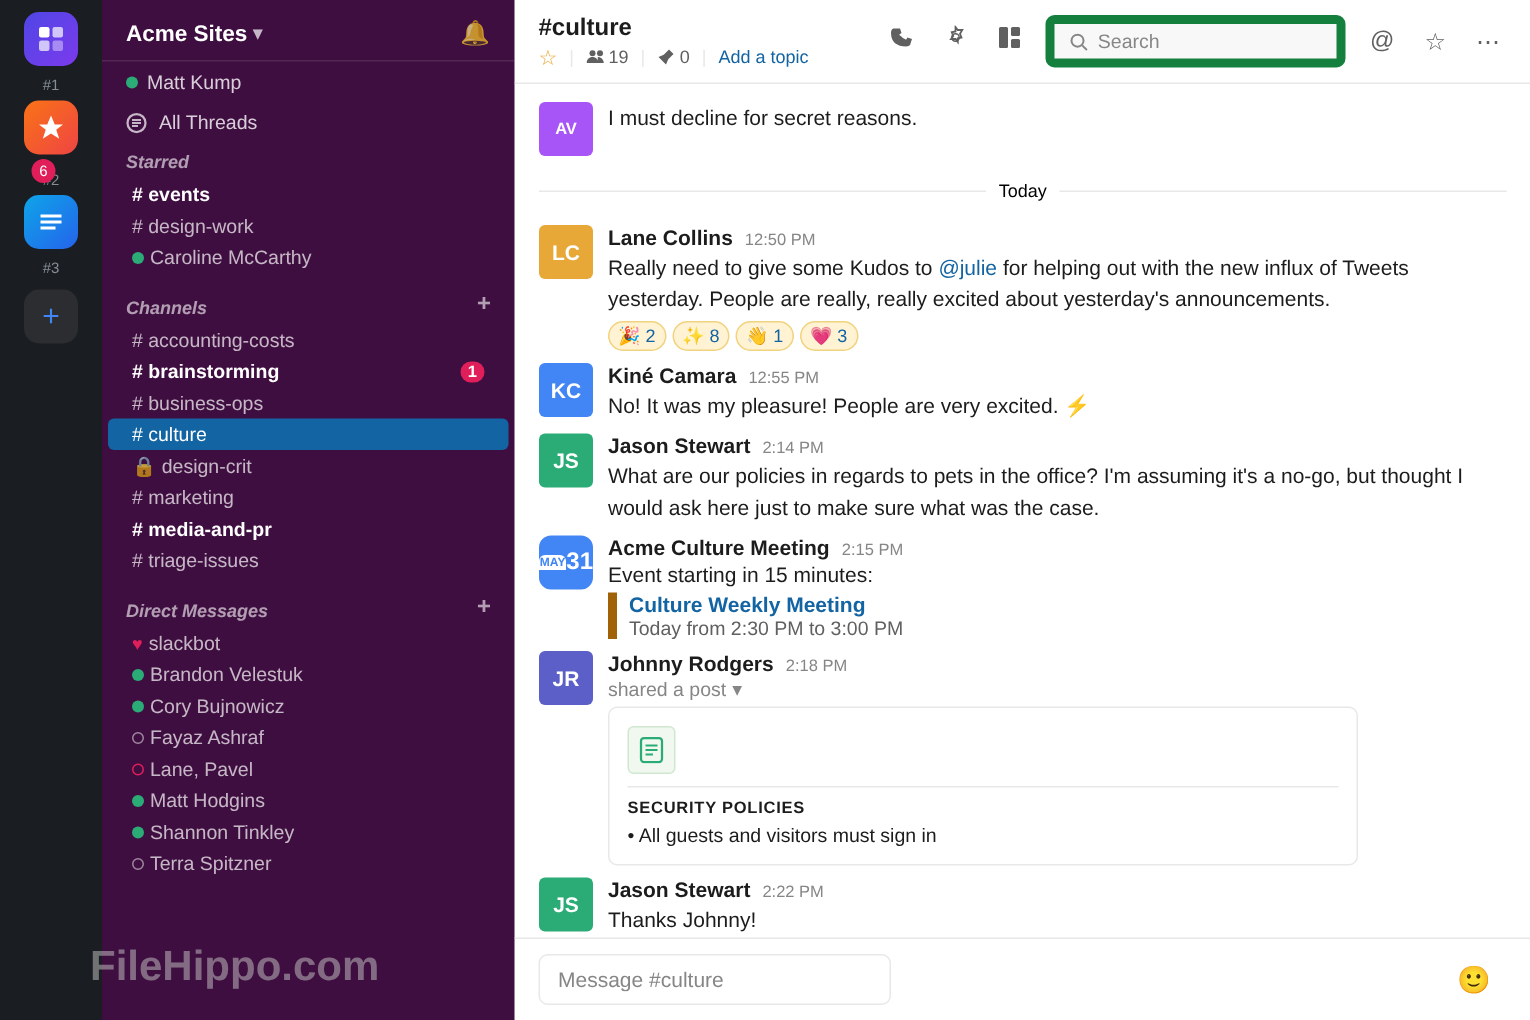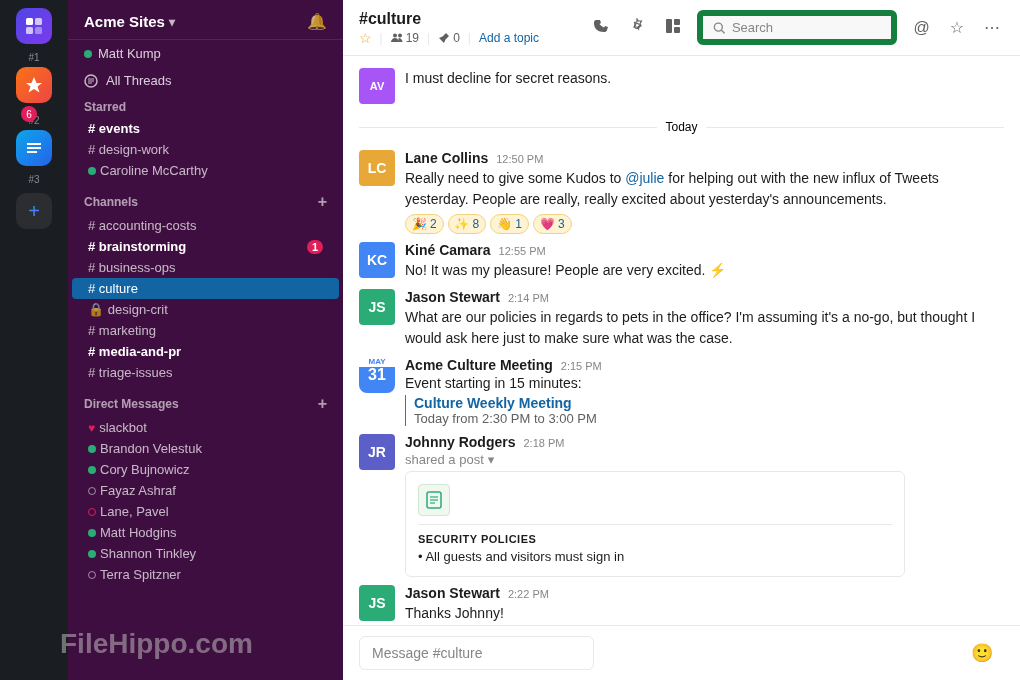--- a/index.html
+++ b/index.html
@@ -16,21 +16,21 @@
     .sidebar { width: 275px; background: #3f0e40; display: flex; flex-direction: column; flex-shrink: 0; overflow: hidden; }
     .sidebar-header { padding: 12px 16px 8px; display: flex; align-items: center; justify-content: space-between; border-bottom: 1px solid rgba(255,255,255,0.1); }
     .workspace-name { color: white; font-weight: 700; font-size: 15px; display: flex; align-items: center; gap: 4px; }
     .workspace-chevron { color: rgba(255,255,255,0.7); font-size: 12px; }
     .bell-icon { color: rgba(255,255,255,0.7); font-size: 16px; cursor: pointer; }
     .user-status { display: flex; align-items: center; gap: 6px; padding: 6px 16px 8px; color: rgba(255,255,255,0.8); font-size: 13px; }
     .status-dot { width: 8px; height: 8px; border-radius: 50%; background: #2bac76; flex-shrink: 0; }
     .all-threads { display: flex; align-items: center; gap: 8px; padding: 4px 16px; color: rgba(255,255,255,0.8); font-size: 13px; cursor: pointer; }
 
     .sidebar-section { padding: 0 0 4px; }
-    .sidebar-section-header { padding: 8px 16px 4px; color: rgba(255,255,255,0.6); font-size: 12px; font-weight: 700; display: flex; align-items: center; justify-content: space-between; }
+    .sidebar-section-header { padding: 8px 16px 4px; color: rgba(255,255,255,0.6); font-size: 12px; font-weight: 700; display: flex; align-items: flex-end; justify-content: space-between; font-style: italic; }
     .sidebar-item { padding: 3px 16px; color: rgba(255,255,255,0.7); font-size: 13px; cursor: pointer; display: flex; align-items: center; justify-content: space-between; border-radius: 4px; margin: 0 4px; }
     .sidebar-item.active { background: #1264a3; color: white; }
     .sidebar-item.bold { color: white; font-weight: 700; }
     .sidebar-item-left { display: flex; align-items: center; gap: 4px; }
     .badge { background: #e01e5a; color: white; border-radius: 8px; padding: 1px 5px; font-size: 11px; font-weight: 700; }
     .dm-dot { width: 8px; height: 8px; border-radius: 50%; flex-shrink: 0; }
     .dm-dot.online { background: #2bac76; }
     .dm-dot.away { background: transparent; border: 1.5px solid rgba(255,255,255,0.5); }
     .dm-dot.dnd { background: transparent; border: 1.5px solid #e01e5a; }
     .heart-icon { color: #e01e5a; font-size: 12px; }
@@ -70,31 +70,31 @@
     .message-author { font-weight: 700; font-size: 14px; color: #1d1c1d; }
     .message-time { font-size: 11px; color: #868686; }
     .message-text { font-size: 14px; color: #1d1c1d; line-height: 1.5; }
     .message-text a { color: #1264a3; text-decoration: none; }
     .reactions { display: flex; gap: 4px; margin-top: 4px; }
     .reaction { background: #fff3d4; border: 1px solid #f0d37e; border-radius: 12px; padding: 2px 6px; font-size: 12px; cursor: pointer; display: flex; align-items: center; gap: 3px; }
     .reaction-count { color: #1264a3; font-size: 12px; }
 
     
     .calendar-message { display: flex; gap: 10px; padding: 4px 16px; }
-    .calendar-avatar { width: 36px; height: 36px; border-radius: 8px; background: #4285f4; display: flex; align-items: center; justify-content: flex-start; color: white; font-size: 13px; font-weight: 700; flex-shrink: 0; flex-direction: column; line-height: 1; }
+    .calendar-avatar { width: 36px; height: 36px; border-radius: 8px; background: #4285f4; display: flex; align-items: center; justify-content: flex-start; color: white; font-size: 13px; font-weight: 700; flex-shrink: 0; line-height: 1; }
     .cal-month { font-size: 8px; text-transform: uppercase; background: white; color: #4285f4; width: 100%; text-align: center; padding: 1px 0; border-radius: 4px 4px 0 0; }
     .cal-day { font-size: 16px; font-weight: 700; color: white; }
     .event-content { flex: 1; }
     .event-header { display: flex; align-items: baseline; gap: 8px; margin-bottom: 2px; }
     .event-title { font-weight: 700; font-size: 14px; color: #1d1c1d; }
     .event-time { font-size: 11px; color: #868686; }
     .event-desc { font-size: 14px; color: #1d1c1d; margin-bottom: 4px; }
     .event-link-text { color: #1264a3; font-weight: 700; font-size: 14px; text-decoration: none; }
     .event-link-sub { font-size: 13px; color: #616061; }
-    .event-border { border-left: 1px solid #a16207; padding-left: 8px; }
+    .event-border { border-left: 6px solid #a16207; padding-left: 8px; }
 
     
     .shared-post-card { border: 1px solid #e8e8e8; border-radius: 6px; padding: 12px; margin-top: 4px; max-width: 500px; background: white; }
     .shared-post-header { display: flex; align-items: center; gap: 8px; margin-bottom: 8px; }
     .post-icon { width: 32px; height: 32px; background: #f0f8f0; border: 1px solid #d0e8d0; border-radius: 4px; display: flex; align-items: center; justify-content: center; color: #2bac76; font-size: 16px; }
     .post-title { font-weight: 700; font-size: 14px; color: #1264a3; }
     .post-subtitle { font-size: 12px; color: #868686; }
     .post-divider { height: 1px; background: #e8e8e8; margin: 8px 0; }
     .post-section-title { font-size: 11px; font-weight: 700; color: #1d1c1d; text-transform: uppercase; letter-spacing: 0.5px; margin-bottom: 4px; }
     .post-bullet { font-size: 13px; color: #1d1c1d; }

